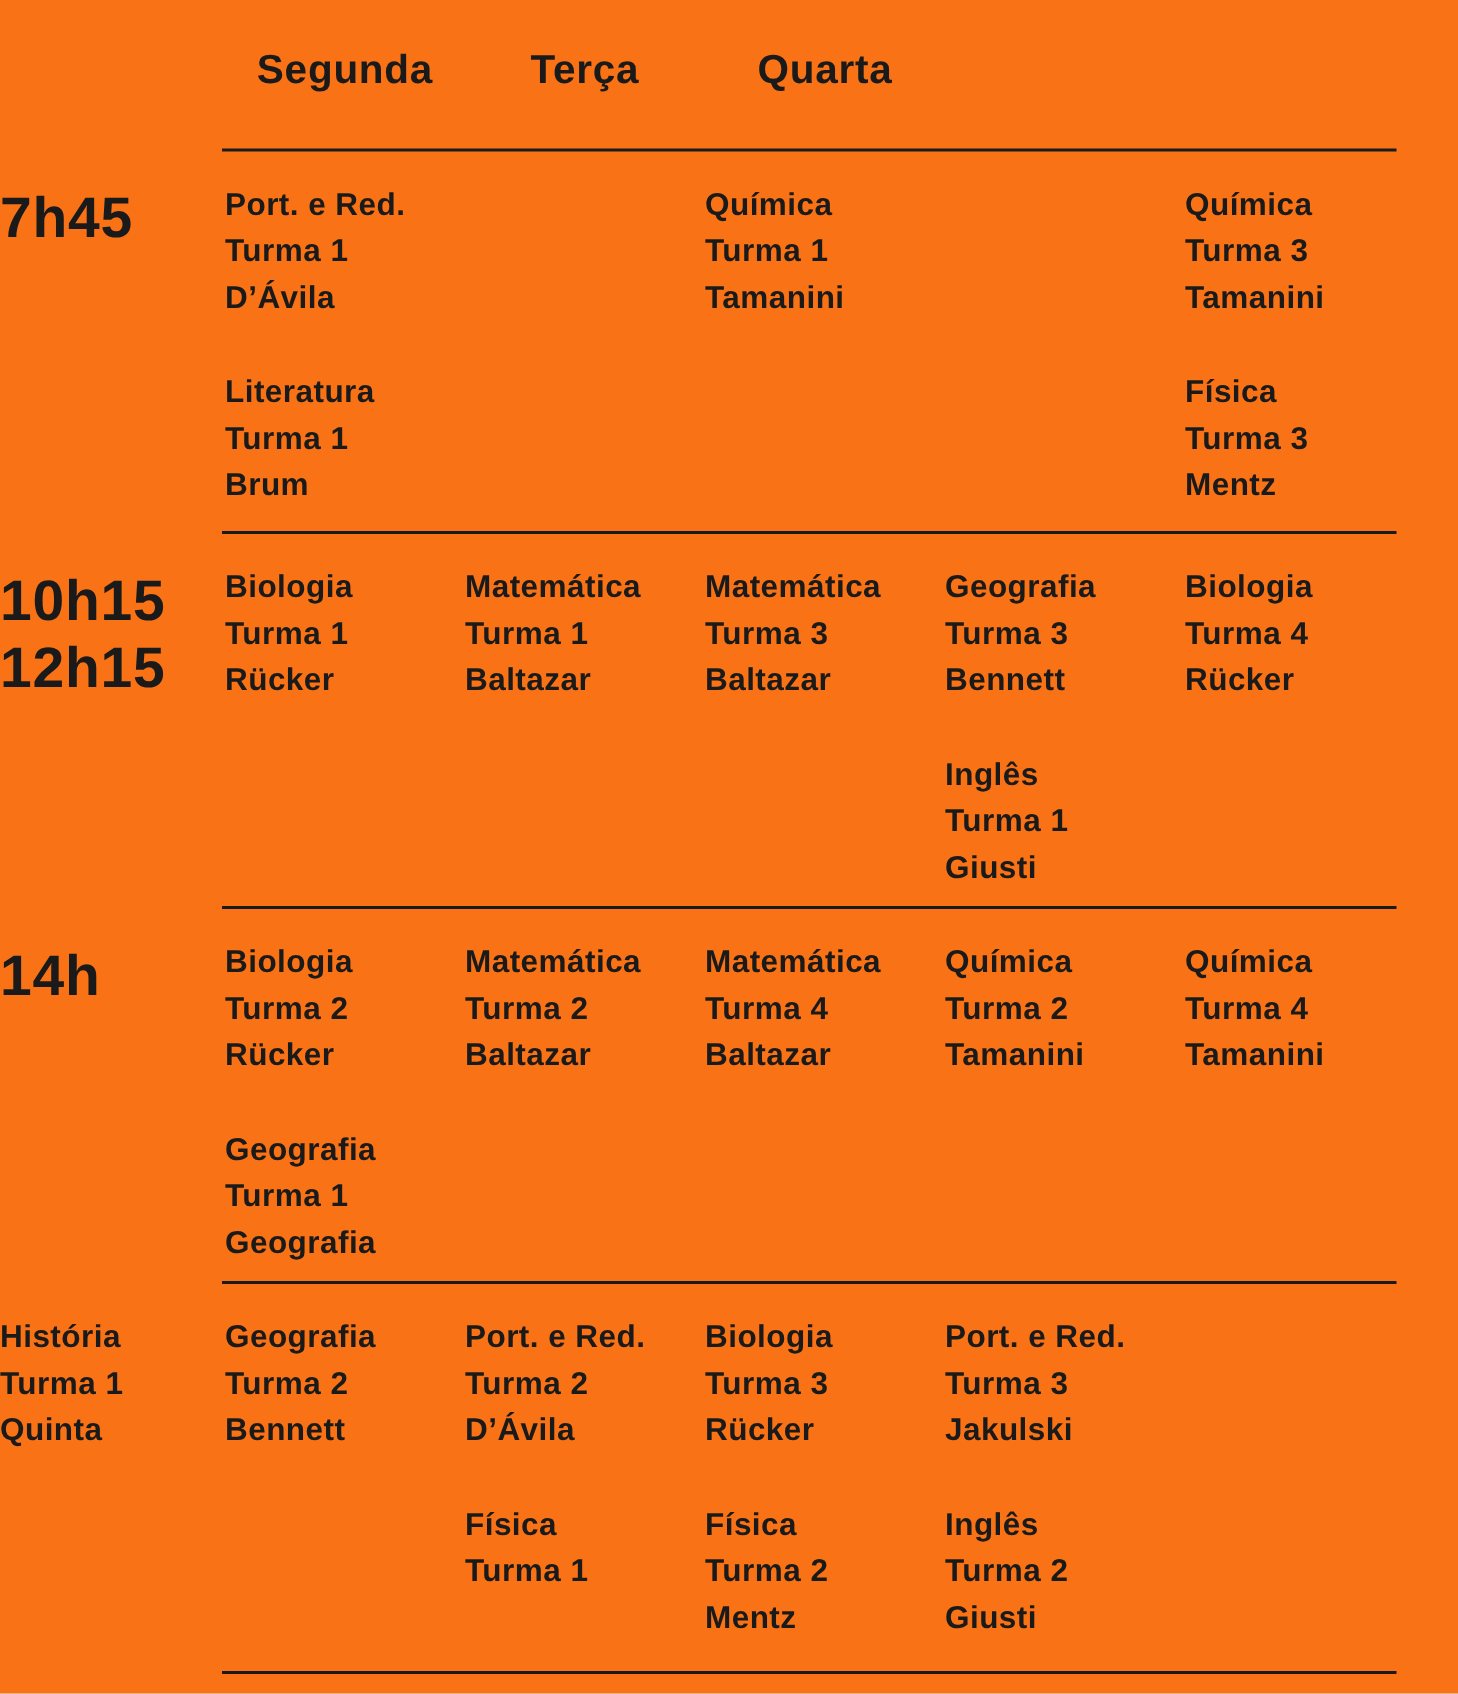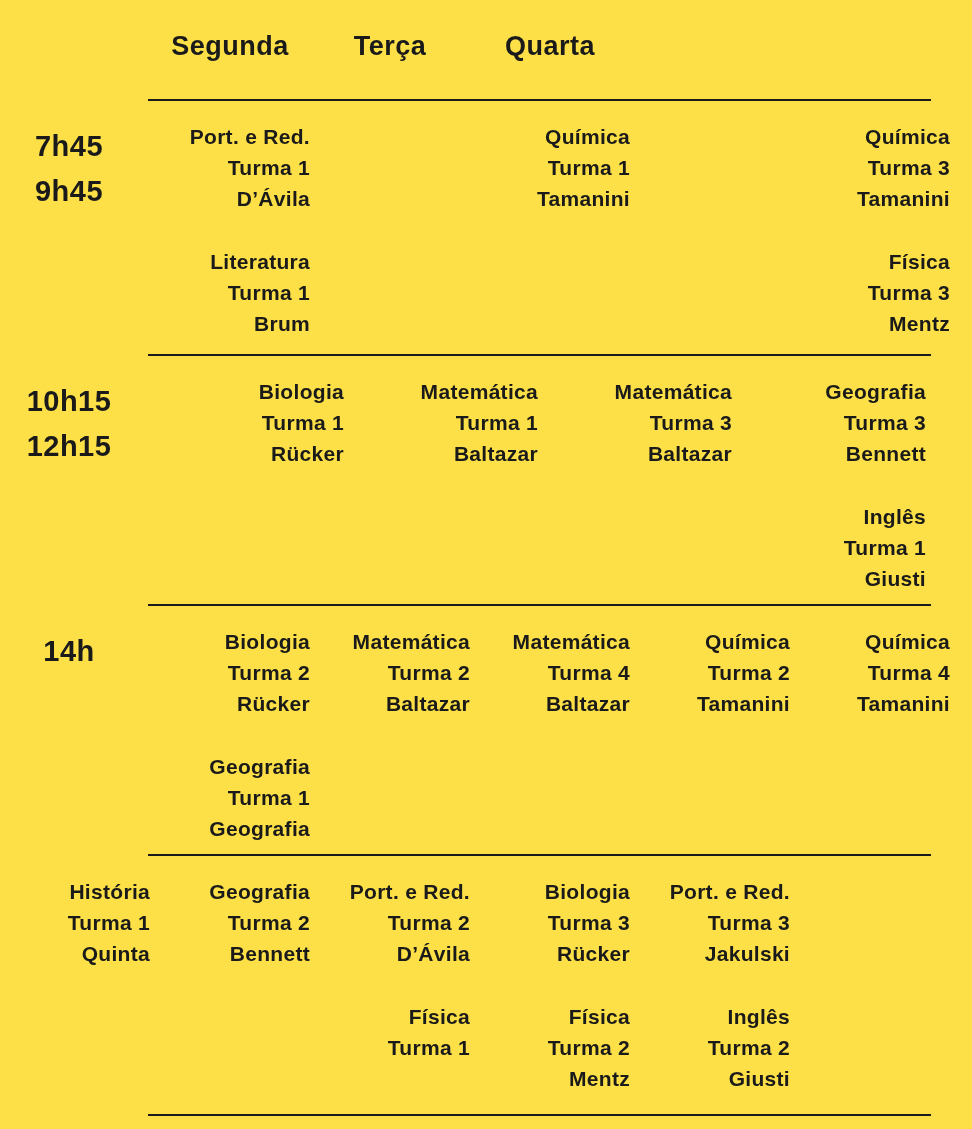--- a/index.html
+++ b/index.html
@@ -1,21 +1,21 @@
 <!DOCTYPE html>
 <html><head>
 <meta charset="utf-8">
 <style>
   * { box-sizing: border-box; }
   html, body { margin: 0; padding: 0; background: #e6e6e6; }
   .schedule {
     position: relative;
     width: 972px;
     height: 1129px;
-    background: #fde047;
+    background: #f97316;
     color: #1a1a1a;
     font-family: "Liberation Sans", sans-serif;
     font-weight: 700;
     overflow: hidden;
     margin: 0 auto;
   }
   .hline {
     position: absolute;
     left: 148px;
     width: 783px;
@@ -38,35 +38,35 @@
     line-height: 31px;
   }
   .slot-row {
     position: absolute;
     left: 0;
     width: 950px;
     display: grid;
     grid-template-columns: 150px repeat(5, 160px);
   }
   .row-0 { top: 100px; height: 255px; }
-  .row-1 { top: 355px; height: 182px; gap: 34px; }
+  .row-1 { top: 355px; height: 182px; }
   .row-2 { top: 605px; height: 212px; }
   .row-3 { top: 855px; height: 260px; }
   .time-cell {
     padding-top: 24px;
     padding-right: 12px;
-    text-align: center;
-    font-size: 29px;
+    text-align: left;
+    font-size: 38px;
     line-height: 45px;
     letter-spacing: 0.5px;
   }
   .day-cell { padding-top: 21px; }
   .course {
     height: 125px;
-    text-align: right;
+    text-align: left;
     font-size: 21px;
     line-height: 31px;
     letter-spacing: 0.3px;
   }
 </style>
 </head>
 <body>
 
 <div class="schedule">
 
@@ -78,21 +78,20 @@
 
   <div class="hline" style="top:99px"></div>
   <div class="hline" style="top:354px"></div>
   <div class="hline" style="top:604px"></div>
   <div class="hline" style="top:854px"></div>
   <div class="hline" style="top:1114px"></div>
 
   <div class="slot-row row-0">
     <div class="time-cell">
       <div>7h45</div>
-      <div>9h45</div>
     </div>
     <div class="day-cell">
       <div class="course">
         <div>Port. e Red.</div>
         <div>Turma 1</div>
         <div>D’Ávila</div>
       </div>
       <div class="course">
         <div>Literatura</div>
         <div>Turma 1</div>

